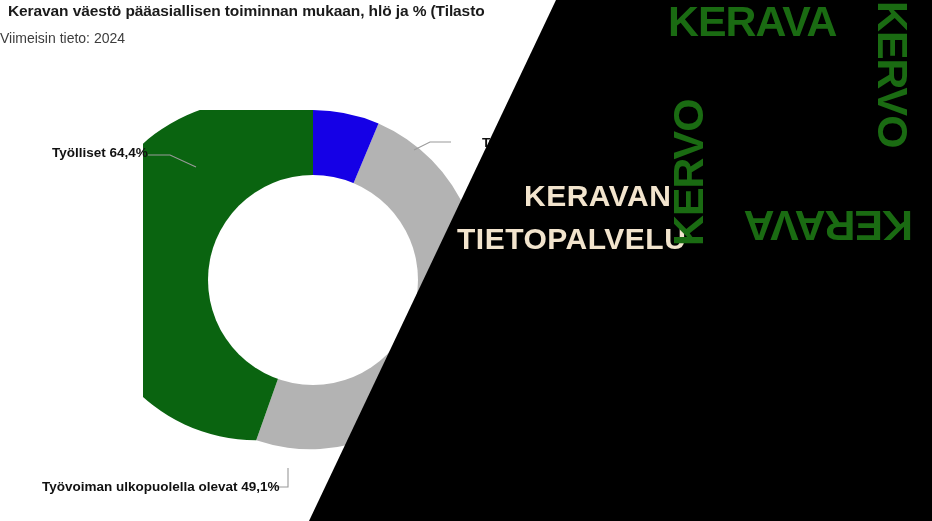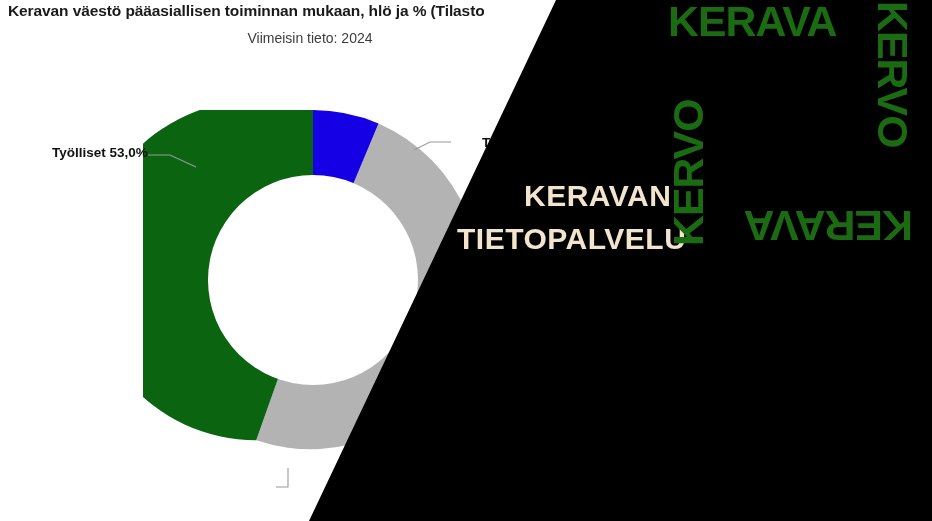--- a/index.html
+++ b/index.html
@@ -29,21 +29,21 @@
     font-weight: bold;
     color: #1a1a1a;
     letter-spacing: -0.1px;
     white-space: nowrap;
   }
   .chart-subtitle {
     position: absolute;
     left: 0px;
     top: 30px;
     width: 620px;
-    text-align: center;
+    text-align: left;
     font-size: 14px;
     color: #3d3d3d;
     white-space: nowrap;
   }
 
   
   .donut-wrap {
     position: absolute;
     left: 143px;
     top: 110px;
@@ -158,22 +158,23 @@
       <circle cx="170" cy="170" r="105" fill="#ffffff"></circle>
     </svg>
   </div>
 
   <svg class="leader" style="left:0px; top:0px;" width="932" height="521">
     <polyline points="148,155 170,155 196,167" fill="none" stroke="#9a9a9a" stroke-width="1.1"></polyline>
     <polyline points="451,142 430,142 414,150" fill="none" stroke="#9a9a9a" stroke-width="1.1"></polyline>
     <polyline points="276,487 288,487 288,468" fill="none" stroke="#9a9a9a" stroke-width="1.1"></polyline>
   </svg>
 
-  <div class="data-label label-tyolliset">Työlliset 53,0%</div>
+  <div class="data-label label-tyolliset">Työlliset 64,4%</div>
 
+  <div class="data-label label-ulkopuolella">Työvoiman ulkopuolella olevat 49,1%</div>
 
   <div class="data-label label-tyottomat">Työt</div>
 
   <div class="black-panel"></div>
 
   <div class="brand-text brand-line2">TIETOPALVELU</div>
   <div class="brand-text brand-line1">KERAVAN</div>
 
   <div class="logo-box">
     <div class="logo-word logo-top">KERAVA</div>

